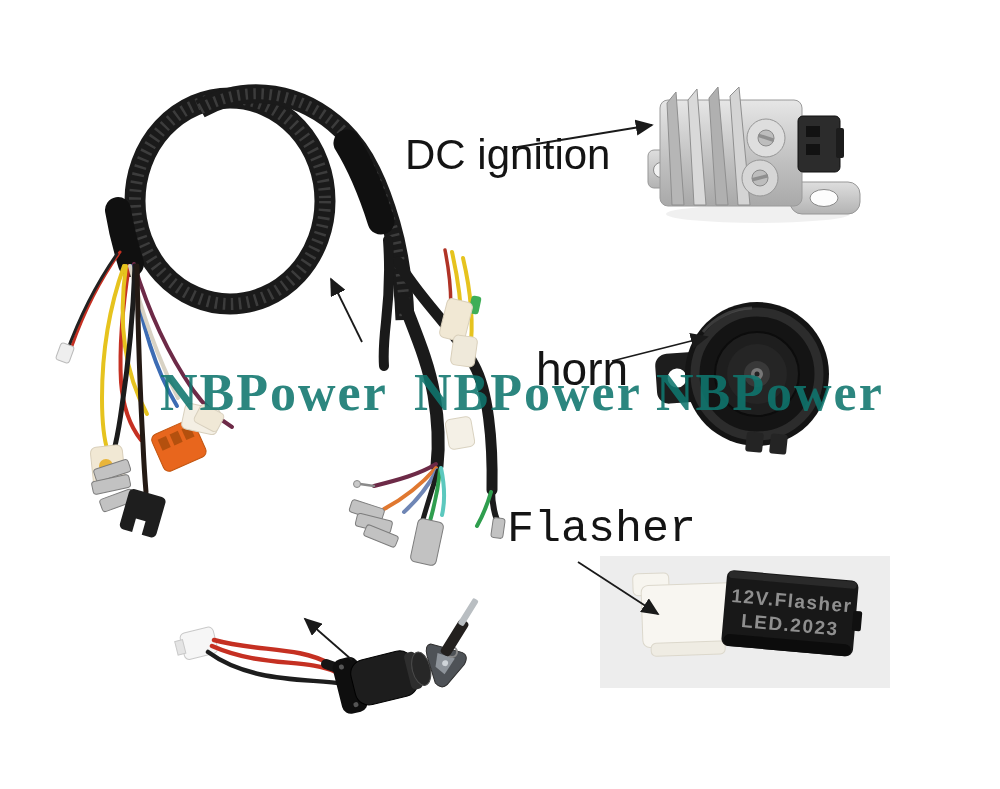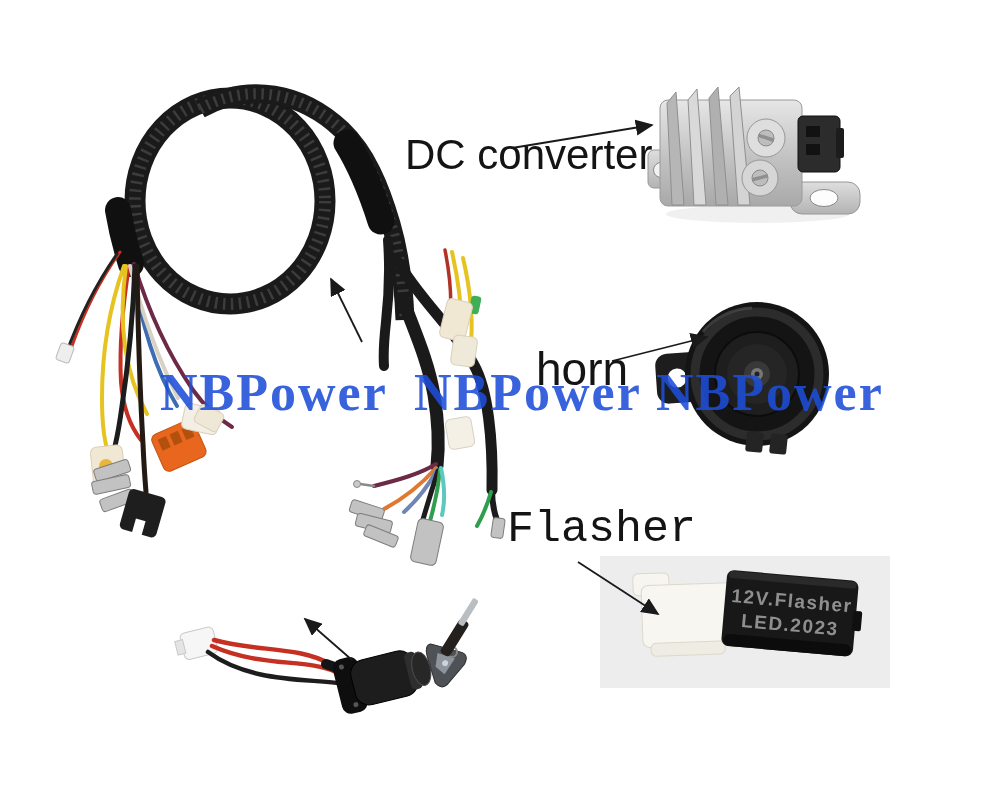--- a/index.html
+++ b/index.html
@@ -1,21 +1,21 @@
 <!DOCTYPE html>
 <html><head>
 <meta charset="utf-8">
 <style>
   html,body{margin:0;padding:0;background:#fff;}
   .stage{position:relative;width:1000px;height:789px;background:#ffffff;overflow:hidden;
          font-family:"Liberation Sans",sans-serif;}
   .scene{position:absolute;left:0;top:0;z-index:1;}
   .watermark-layer{position:absolute;left:0;top:0;width:100%;height:100%;z-index:2;pointer-events:none;}
   .watermark{position:absolute;top:367px;font-family:"Liberation Serif","DejaVu Serif",serif;
-             font-weight:700;font-size:52px;line-height:1;color:#1d4ed8;opacity:.88;letter-spacing:2px;}
+             font-weight:700;font-size:52px;line-height:1;color:#0f766e;opacity:.88;letter-spacing:2px;}
   .wm-1{left:160px;} .wm-2{left:414px;} .wm-3{left:656px;}
   .label-layer{position:absolute;left:0;top:0;width:100%;height:100%;z-index:3;pointer-events:none;}
   .label{position:absolute;font-size:42px;line-height:1.1;color:#141414;white-space:nowrap;}
   .label-dc{left:405px;top:132px;}
   .label-main{left:241px;top:338px;}
   .label-horn{left:536px;top:344px;font-size:46px;text-align:center;}
   .label-flasher{left:507px;top:505px;font-size:45px;font-family:Liberation Mono, monospace;}
   .label-key{left:102px;top:568px;font-size:44px;}
   .flasher-marking{font-family:"Liberation Sans",sans-serif;font-weight:700;font-size:19px;letter-spacing:1.5px;}
 </style>
@@ -226,18 +226,18 @@
     </g>
   </svg>
 
   <div class="watermark-layer">
     <span class="watermark wm-1">NBPower</span>
     <span class="watermark wm-2">NBPower</span>
     <span class="watermark wm-3">NBPower</span>
   </div>
 
   <div class="label-layer">
-    <div class="label label-dc">DC converter</div>
+    <div class="label label-dc">DC ignition</div>
     <div class="label label-horn">horn</div>
     <div class="label label-flasher">Flasher</div>
   </div>
 
 </div>
 
 </body></html>

